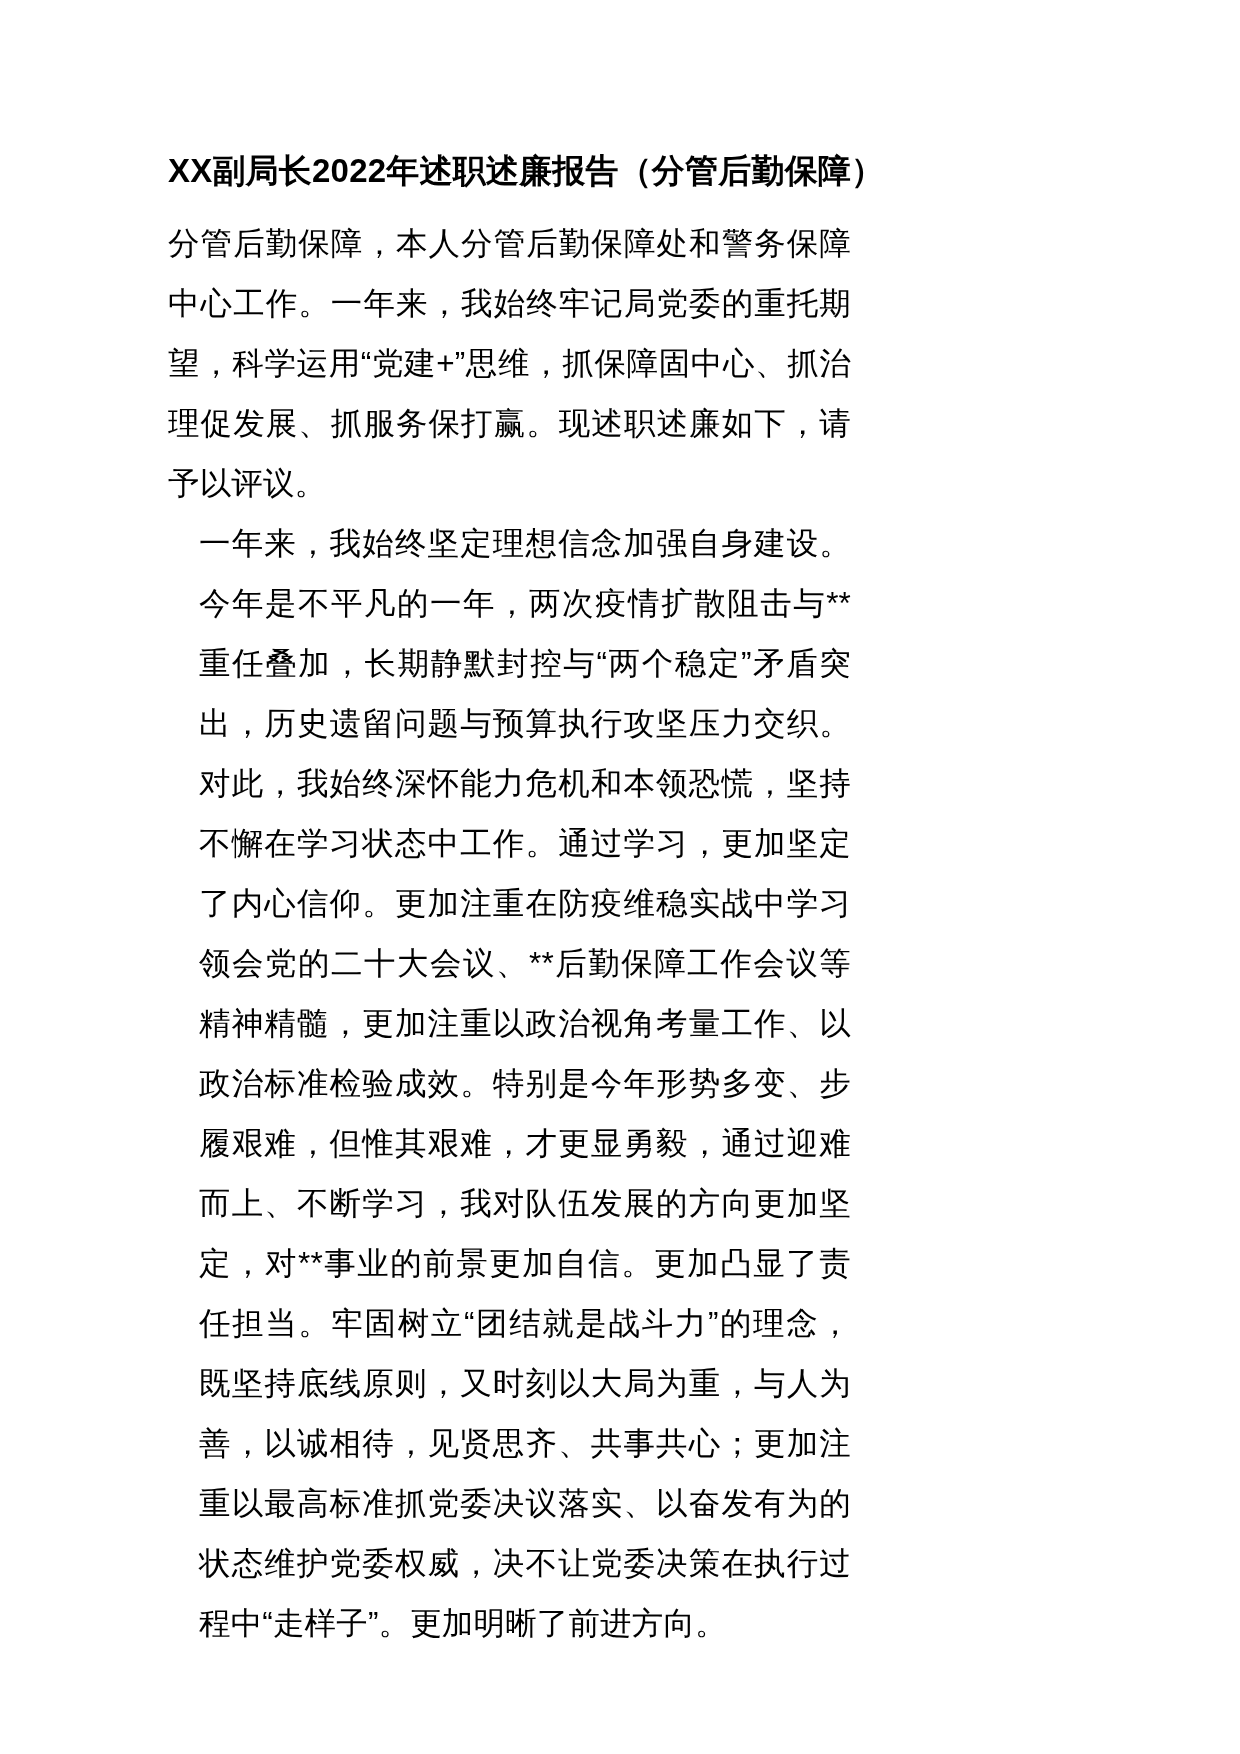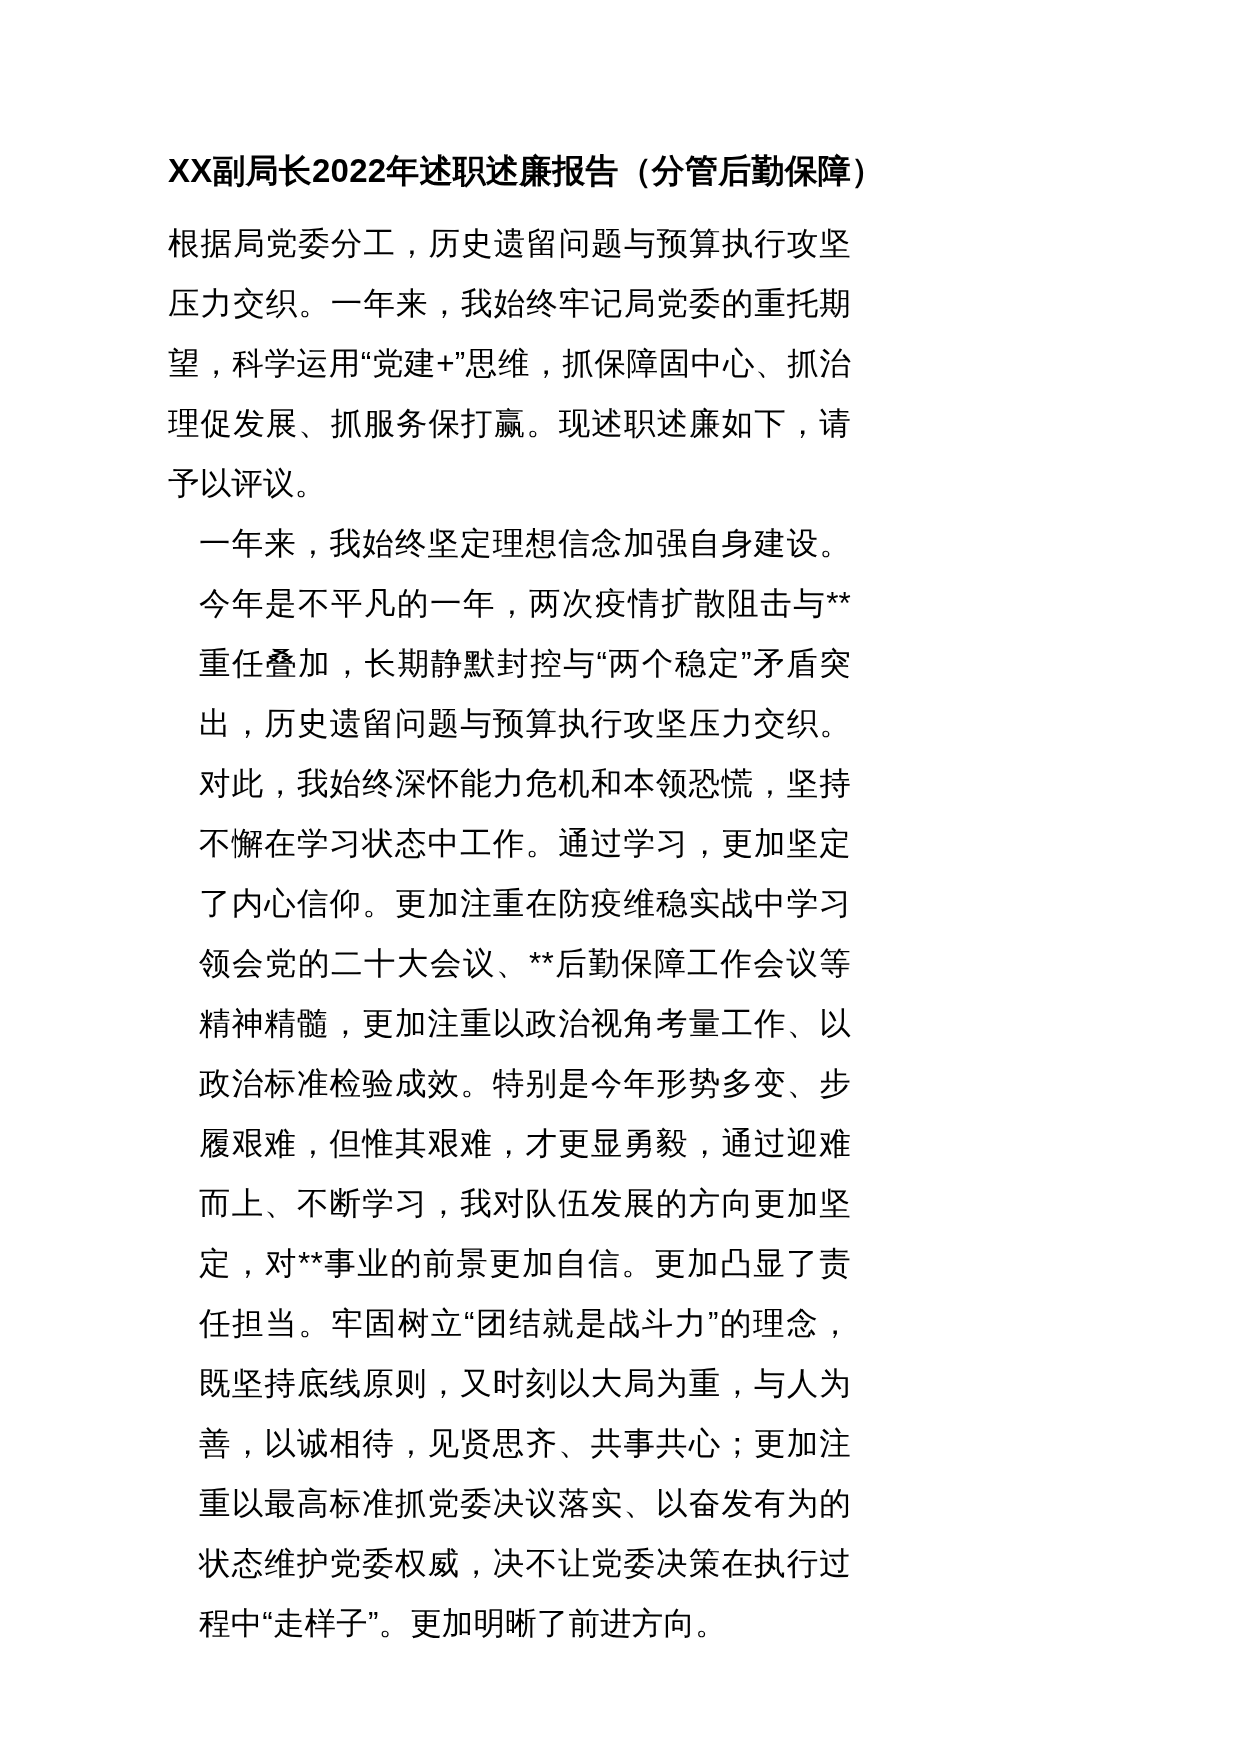--- a/index.html
+++ b/index.html
@@ -57,17 +57,17 @@
   }
 </style>
 </head>
 <body>
 
 <div class="page">
 
   <h1 class="doc-title">XX副局长2022年述职述廉报告（分管后勤保障）</h1>
 
   <div class="doc-body">
-    <p class="doc-paragraph">根据局党委分工，历史遗留问题与预算执行攻坚压力交织。一年来，我始终牢记局党委的重托期望，科学运用“党建+”思维，抓保障固中心、抓治理促发展、抓服务保打赢。现述职述廉如下，请予以评议。</p>
+    <p class="doc-paragraph">分管后勤保障，本人分管后勤保障处和警务保障中心工作。一年来，我始终牢记局党委的重托期望，科学运用“党建+”思维，抓保障固中心、抓治理促发展、抓服务保打赢。现述职述廉如下，请予以评议。</p>
     <p class="doc-paragraph">一年来，我始终坚定理想信念加强自身建设。今年是不平凡的一年，两次疫情扩散阻击与**重任叠加，长期静默封控与“两个稳定”矛盾突出，历史遗留问题与预算执行攻坚压力交织。对此，我始终深怀能力危机和本领恐慌，坚持不懈在学习状态中工作。通过学习，更加坚定了内心信仰。更加注重在防疫维稳实战中学习领会党的二十大会议、**后勤保障工作会议等精神精髓，更加注重以政治视角考量工作、以政治标准检验成效。特别是今年形势多变、步履艰难，但惟其艰难，才更显勇毅，通过迎难而上、不断学习，我对队伍发展的方向更加坚定，对**事业的前景更加自信。更加凸显了责任担当。牢固树立“团结就是战斗力”的理念，既坚持底线原则，又时刻以大局为重，与人为善，以诚相待，见贤思齐、共事共心；更加注重以最高标准抓党委决议落实、以奋发有为的状态维护党委权威，决不让党委决策在执行过程中“走样子”。更加明晰了前进方向。</p>
   </div>
 
 </div>
 
 </body></html>

